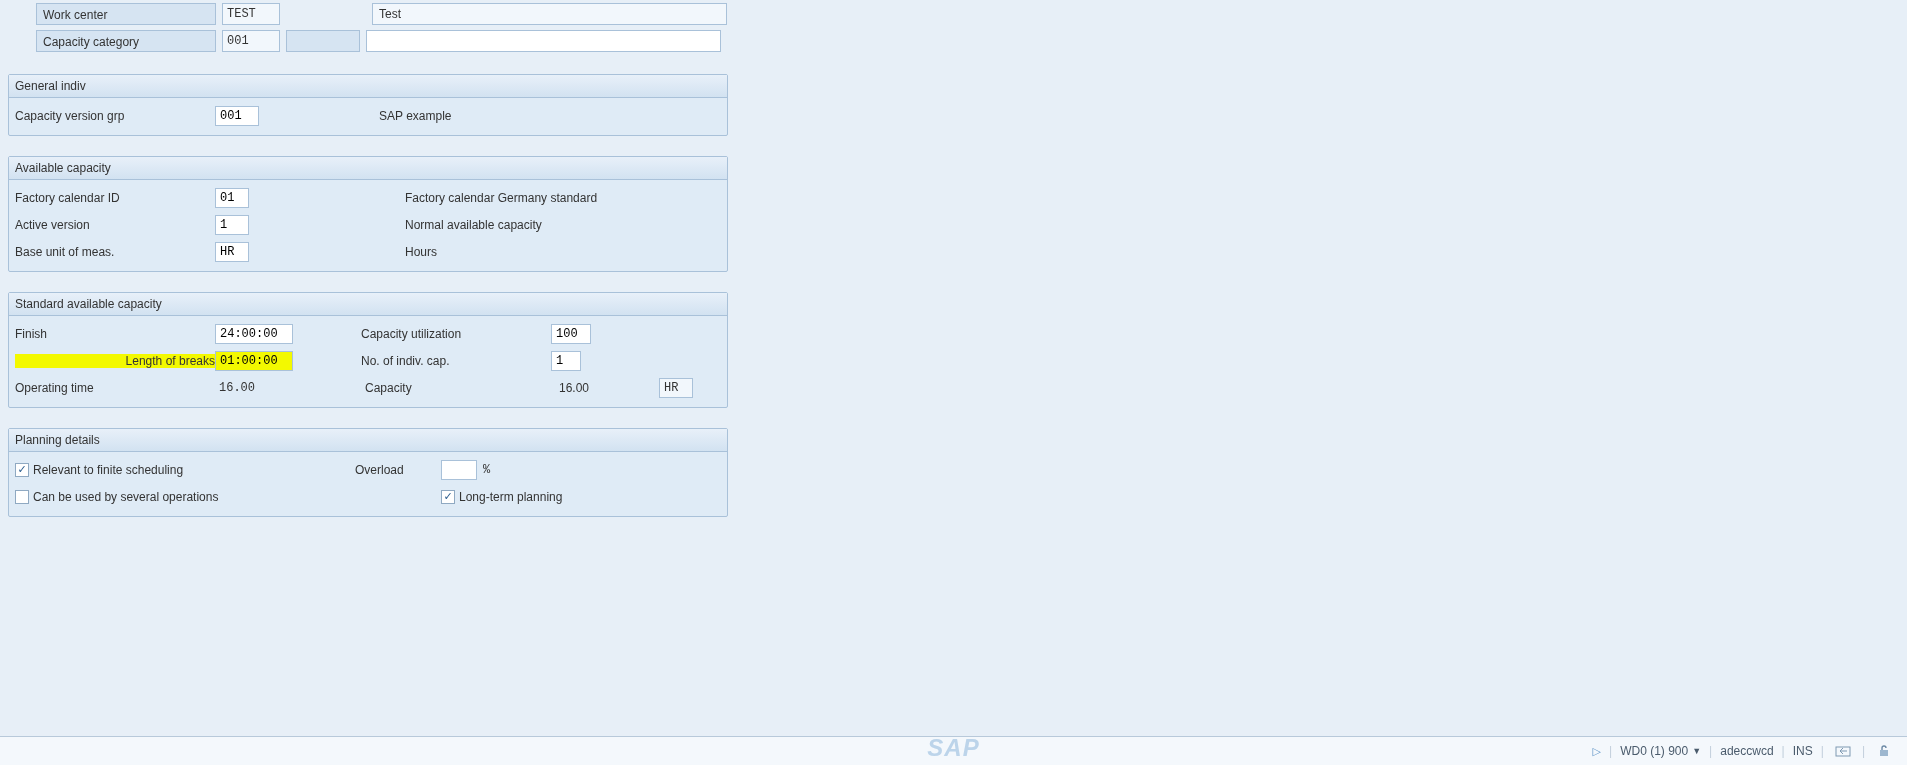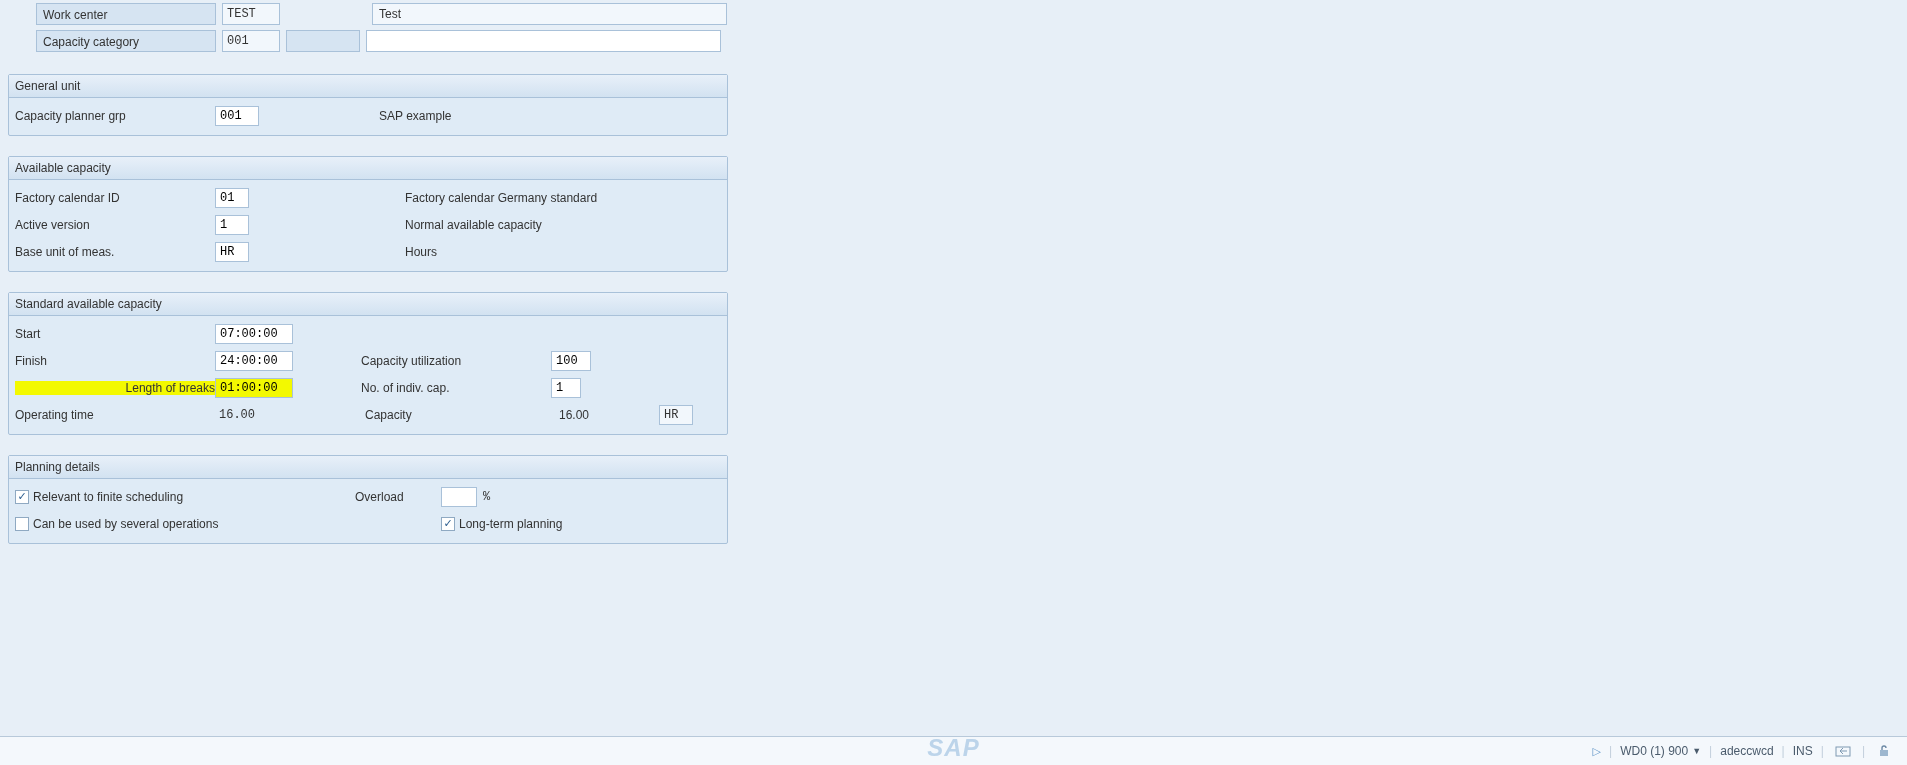--- a/index.html
+++ b/index.html
@@ -204,24 +204,24 @@
     <div class="fld-wide">Test</div>
   </div>
   <div class="hdr-row">
     <div class="hdr-label">Capacity category</div>
     <div class="fld-small">001</div>
     <div class="fld-mid"></div>
     <input class="fld-wide white" value="" style="">
   </div>
 
   <div class="group">
-    <div class="group-title">General unit</div>
+    <div class="group-title">General indiv</div>
     <div class="group-body">
       <div class="row">
-        <div class="lbl">Capacity planner grp</div>
+        <div class="lbl">Capacity version grp</div>
         <input class="val-box" style="width: 44px;" value="001">
         <div style="width:120px"></div>
         <div>SAP example</div>
       </div>
     </div>
   </div>
 
   <div class="group">
     <div class="group-title">Available capacity</div>
     <div class="group-body">
@@ -242,24 +242,20 @@
         <input class="val-box" style="width: 34px;" value="HR">
         <div style="width:156px"></div>
         <div>Hours</div>
       </div>
     </div>
   </div>
 
   <div class="group">
     <div class="group-title">Standard available capacity</div>
     <div class="group-body">
-      <div class="row">
-        <div class="lbl">Start</div>
-        <input class="val-box w75" value="07:00:00" style="">
-      </div>
       <div class="row">
         <div class="lbl">Finish</div>
         <input class="val-box w75" value="24:00:00" style="">
         <div style="width:68px"></div>
         <div class="col2lbl">Capacity utilization</div>
         <input class="val-box w40" value="100" style="">
       </div>
       <div class="row">
         <div class="lbl hl" style="width:200px;text-align:right;">Length of breaks</div>
         <input class="val-box w75 hl" value="01:00:00" style="">

